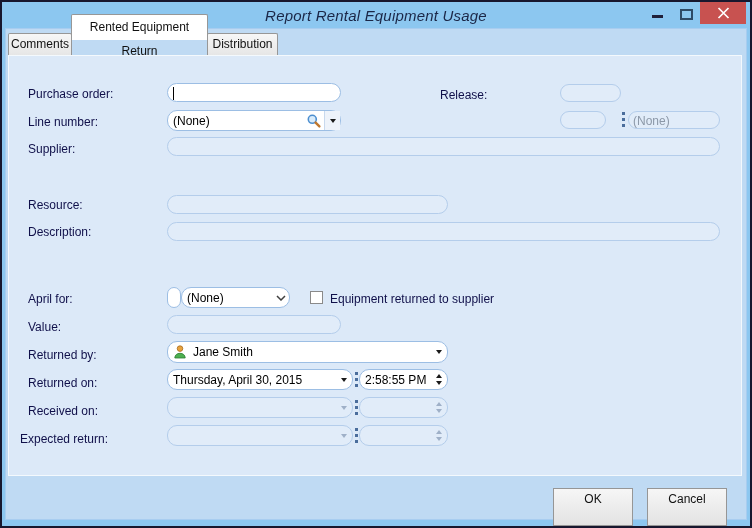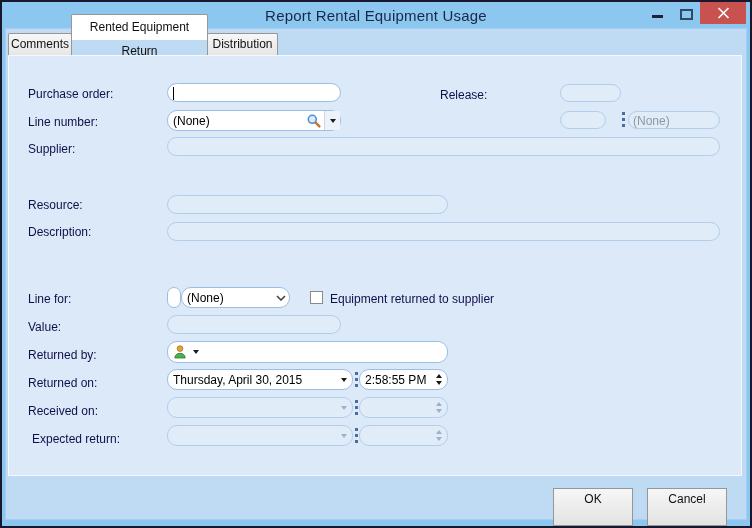--- a/index.html
+++ b/index.html
@@ -5,21 +5,21 @@
   * { margin:0; padding:0; box-sizing:border-box; }
   html,body { background:#555; }
   body { font-family:"Liberation Sans", sans-serif; }
 
   .window {
     position:relative; width:752px; height:528px;
     border:2px solid #17172e; background:#8CC7F0; overflow:hidden;
   }
 
   
-  .titlebar { position:absolute; left:0; top:0; width:748px; height:26px; background:#8CC7F0; }
+  .titlebar { position:absolute; left:0; top:0; width:748px; height:26px; background:#8CC7F0;font-style:italic; }
   .title-text {
     position:absolute; left:0; top:5px; width:748px; text-align:center;
     font-size:15px; color:#1b2747; letter-spacing:.2px;
   }
   .btn-min { position:absolute; left:650px; top:13px; width:11px; height:3px; background:#20203a; cursor:default; }
   .btn-max { position:absolute; left:678px; top:7px; width:13px; height:11px; border:2px solid #2e4a66; }
   .btn-close {
     position:absolute; left:698px; top:0; width:46px; height:22px;
     background:#C85250; display:flex; align-items:center; justify-content:center;
   }
@@ -173,21 +173,21 @@
   <div class="lbl" style="left:26px; top:196px;">Resource:</div>
   <div class="fld txt dis" style="left:165px; top:193px; width:281px; height:19px;"></div>
 
   <div class="lbl" style="left:26px; top:223px;">Description:</div>
   <div class="fld txt dis" style="left:165px; top:220px; width:553px; height:19px;"></div>
 
   <div class="groupbox g3">
     <div class="group-title">Rental details</div>
   </div>
 
-  <div class="lbl" style="left:26px; top:290px;">Line for:</div>
+  <div class="lbl" style="left:26px; top:290px;">April for:</div>
   <div class="fld txt" style="left:165px; top:285px; width:14px; height:21px; padding:0;"></div>
   <div class="fld combo" style="left:179px; top:285px; width:109px; height:21px;">
     <span class="text">(None)</span>
     <span class="arrow-zone">
       <svg width="10" height="6" viewBox="0 0 10 6">
           <polyline points="1,1 5,5 9,1" fill="none" stroke="#404040" stroke-width="1.5"></polyline>
         </svg>
     </span>
   </div>
   <div class="checkbox" style="left:308px; top:289px;"></div>
@@ -195,20 +195,21 @@
 
   <div class="lbl" style="left:26px; top:318px;">Value:</div>
   <div class="fld txt dis" style="left:165px; top:313px; width:174px; height:19px;"></div>
 
   <div class="lbl" style="left:26px; top:346px;">Returned by:</div>
   <div class="fld combo" style="left:165px; top:339px; width:281px; height:22px;">
     <svg width="16" height="16" viewBox="0 0 16 16" style="margin-left:4px;">
       <circle cx="8" cy="4.6" r="2.8" fill="#E8A33D" stroke="#A86A1E" stroke-width="0.8"></circle>
       <path d="M2.8 14c0-3 2.3-4.7 5.2-4.7s5.2 1.7 5.2 4.7z" fill="#4CAF50" stroke="#2E7D32" stroke-width="0.8"></path>
     </svg>
+    <span class="text">Jane Smith</span>
     <span class="arrow-zone">
       <span class="tri-down"></span>
     </span>
   </div>
 
   <div class="lbl" style="left:26px; top:374px;">Returned on:</div>
   <div class="fld combo" style="left:165px; top:367px; width:186px; height:21px;">
     <span class="text">Thursday, April 30, 2015</span>
     <span class="arrow-zone">
       <span class="tri-down"></span>
@@ -232,21 +233,21 @@
   </div>
   <div class="dots" style="left:353px; top:398px;"></div>
   <div class="fld combo dis" style="left:357px; top:395px; width:89px; height:21px;">
     <span class="text grey"></span>
     <span class="spin">
       <span class="tri-up"></span>
       <span class="tri-down"></span>
     </span>
   </div>
 
-  <div class="lbl" style="left:30px; top:430px;">Expected return:</div>
+  <div class="lbl" style="left:18px; top:430px;">Expected return:</div>
   <div class="fld combo dis" style="left:165px; top:423px; width:186px; height:21px;">
     <span class="text grey"></span>
     <span class="arrow-zone">
       <span class="tri-down"></span>
     </span>
   </div>
   <div class="dots" style="left:353px; top:426px;"></div>
   <div class="fld combo dis" style="left:357px; top:423px; width:89px; height:21px;">
     <span class="text grey"></span>
     <span class="spin">

